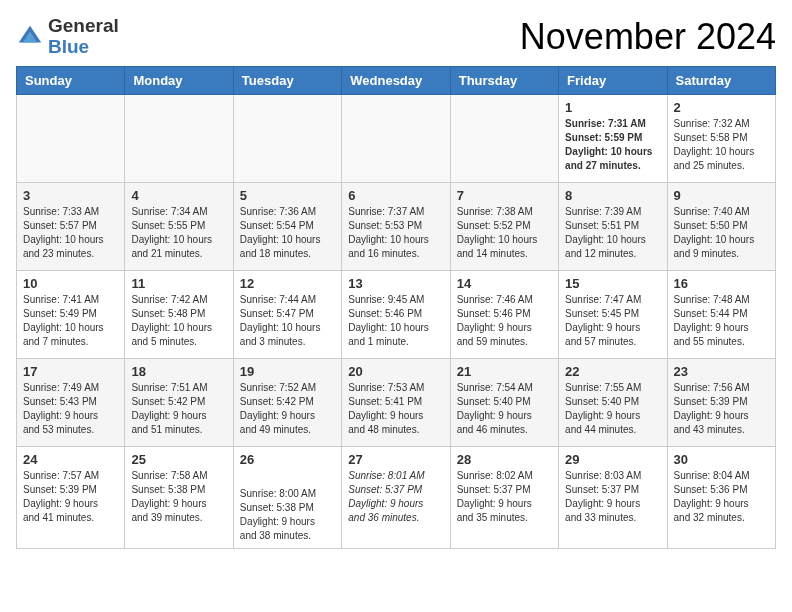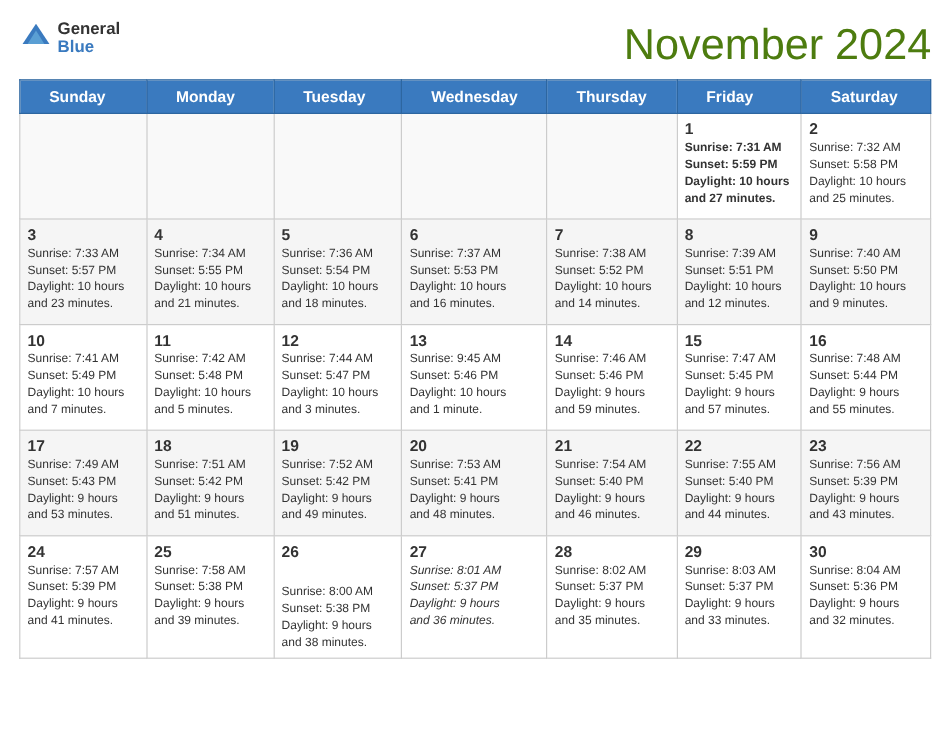--- a/index.html
+++ b/index.html
@@ -15,53 +15,53 @@
       justify-content: space-between;
       align-items: flex-start;
       margin-bottom: 8px;
     }
     .logo {
       display: flex;
       align-items: center;
       gap: 4px;
     }
     .logo-text {
-      font-size: 14px;
+      font-size: 19px;
       font-weight: bold;
       line-height: 1.1;
     }
     .logo-general { color: #333; }
     .logo-blue { color: #3a7abf; }
     .logo-icon {
       width: 28px;
       height: 28px;
     }
     .title-section {
       text-align: right;
     }
     .month-title {
       font-size: 36px;
       font-weight: normal;
-      color: #4d7c0f;
+      color: #000000;
     }
     .subtitle {
       font-size: 15px;
       color: #555;
     }
     .calendar {
       width: 100%;
       border-collapse: collapse;
       border: 1px solid #ccc;
     }
     .calendar th {
       background-color: #3a7abf;
       color: white;
       font-size: 13px;
       font-weight: bold;
-      padding: 6px 24px;
+      padding: 6px 8px;
       text-align: left;
       border: 1px solid #2d66a0;
     }
     .calendar td {
       width: calc(100% / 7);
       vertical-align: top;
       padding: 5px 6px;
       border: 1px solid #ccc;
       font-size: 10.5px;
       color: #333;

